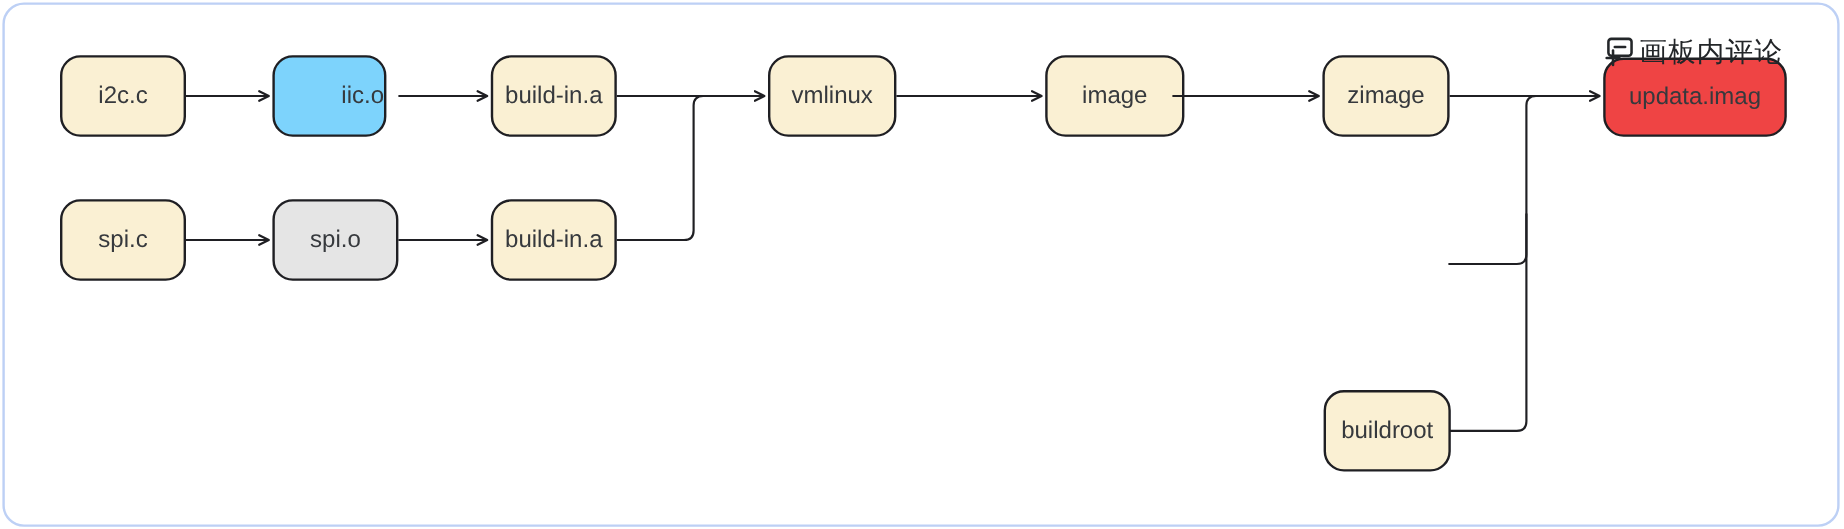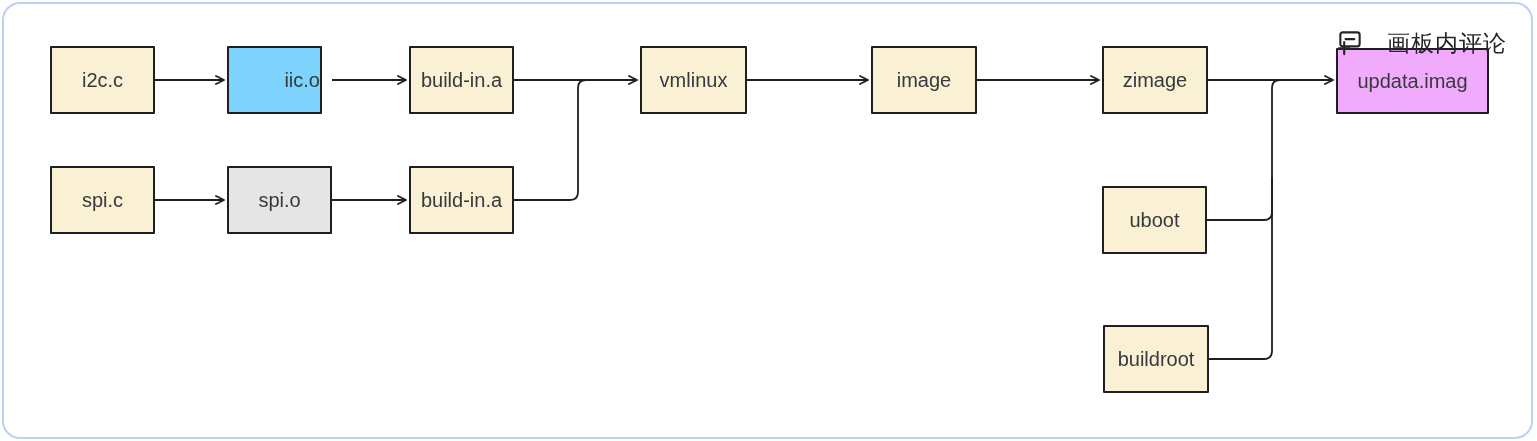--- a/index.html
+++ b/index.html
@@ -15,29 +15,29 @@
     pointer-events:none;
   }
   #edge-layer{
     position:absolute;left:0;top:0;width:1537px;height:441px;
     z-index:2;pointer-events:none;
   }
   #node-layer{position:absolute;left:0;top:0;width:100%;height:100%;z-index:1;}
   .node{
     position:absolute;
     border:2px solid #1f1f23;
-    border-radius:1px;
+    border-radius:17px;
     display:flex;align-items:center;justify-content:center;
     font-size:20px;
     box-sizing:border-box;
     cursor:pointer;
   }
   .comment-control{
     position:absolute;left:1336px;top:28px;
-    display:flex;align-items:center;gap:24px;
+    display:flex;align-items:center;gap:3px;
     z-index:3;cursor:pointer;white-space:nowrap;
   }
   .comment-control .label{
     font-size:23px;letter-spacing:1px;
   }
 </style>
 </head>
 <body>
 
 <div class="board-frame"></div>
@@ -57,33 +57,30 @@
 </div>
     <div class="node" style="left: 227px; top: 166px; width: 105px; height: 68px; background: #e5e5e5; border-color: rgb(31, 31, 35); color: rgb(54, 57, 61);">
   <span class="node-label">spi.o</span>
 </div>
     <div class="node" style="left: 409px; top: 166px; width: 105px; height: 68px; background: rgb(250, 240, 211); border-color: rgb(31, 31, 35); color: rgb(54, 57, 61);">
   <span class="node-label">build-in.a</span>
 </div>
     <div class="node" style="left: 640px; top: 46px; width: 107px; height: 68px; background: rgb(250, 240, 211); border-color: rgb(31, 31, 35); color: rgb(54, 57, 61);">
   <span class="node-label">vmlinux</span>
 </div>
-    <div class="node" style="left: 871px; top: 46px; width: 106px; height: 68px; background: rgb(250, 240, 211); border-color: rgb(31, 31, 35); color: rgb(54, 57, 61);">
+    <div class="node" style="left: 871px; top: 46px; width: 116px; height: 68px; background: rgb(250, 240, 211); border-color: rgb(31, 31, 35); color: rgb(54, 57, 61);">
   <span class="node-label">image</span>
 </div>
     <div class="node" style="left: 1102px; top: 46px; width: 106px; height: 68px; background: rgb(250, 240, 211); border-color: rgb(31, 31, 35); color: rgb(54, 57, 61);">
   <span class="node-label">zimage</span>
 </div>
-    <div class="node" style="left: 1102px; top: 186px; width: 105px; height: 68px; background: rgb(250, 240, 211); border-color: rgb(31, 31, 35); color: rgb(54, 57, 61);">
-  <span class="node-label">uboot</span>
-</div>
     <div class="node" style="left: 1103px; top: 325px; width: 106px; height: 68px; background: rgb(250, 240, 211); border-color: rgb(31, 31, 35); color: rgb(54, 57, 61);">
   <span class="node-label">buildroot</span>
 </div>
-    <div class="node" style="left: 1336px; top: 48px; width: 153px; height: 66px; background: #f0abfc; border-color: rgb(31, 31, 35); color: rgb(54, 57, 61);">
+    <div class="node" style="left: 1336px; top: 48px; width: 153px; height: 66px; background: #ef4444; border-color: rgb(31, 31, 35); color: rgb(54, 57, 61);">
   <span class="node-label">updata.imag</span>
 </div>
   </div>
 
 <svg id="edge-layer" viewBox="0 0 1537 441" xmlns="http://www.w3.org/2000/svg">
   <defs>
     <marker id="arrow-open" markerWidth="12" markerHeight="12" refX="9" refY="5" orient="auto" markerUnits="userSpaceOnUse">
       <path d="M1,1 L9,5 L1,9" fill="none" stroke="#1f1f23" stroke-width="1.8" stroke-linecap="round" stroke-linejoin="round"></path>
     </marker>
   </defs>

